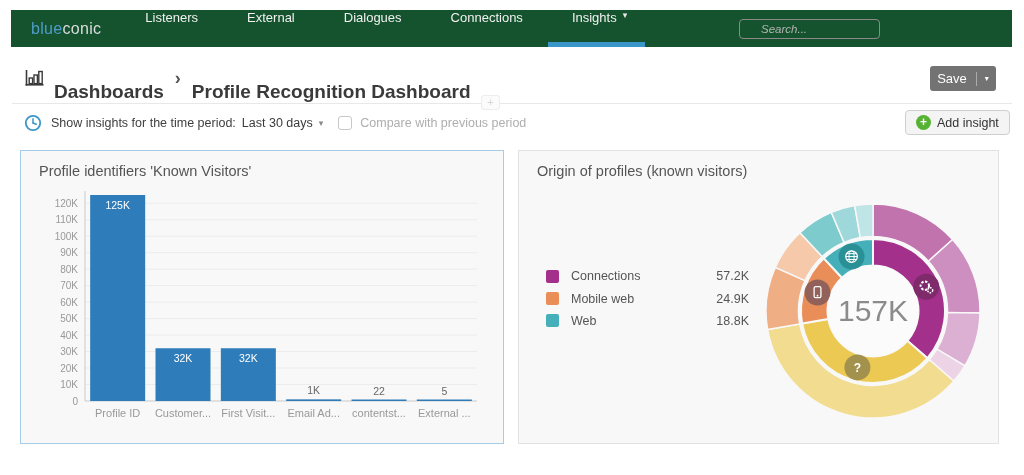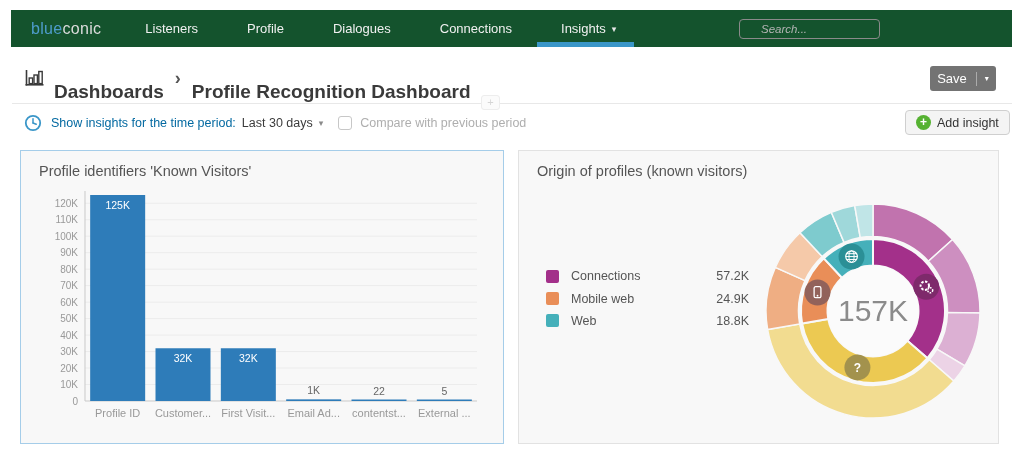--- a/index.html
+++ b/index.html
@@ -11,21 +11,21 @@
   
   .nav {
     position:absolute; left:11px; top:10px; width:1001px; height:37px;
     background:#14532d; display:flex; align-items:center;
   }
   .logo { margin-left:20px; font-size:16px; letter-spacing:.3px; white-space:nowrap; }
   .logo .p1 { color:#4e9ccb; }
   .logo .p2 { color:#dcdcdc; }
   .nav-items { display:flex; margin-left:44px; height:100%; }
   .nav-item {
-    position:relative; display:flex; align-items:center; height:100%;
+    position:relative; display:flex; height:100%;
     margin-right:49px; color:#f1f1f1; font-size:13px; cursor:pointer; white-space:nowrap;
   }
   .nav-item .caret { font-size:9px; margin-left:6px; color:#e8e8e8; }
   .nav-item.active::after {
     content:""; position:absolute; left:-24px; right:-18px; bottom:0; height:5px;
     background:#3a96c8;
   }
   .search-box {
     position:absolute; left:728px; top:9px; width:141px; height:20px;
     background:transparent; border:1px solid #8a8a8a; border-radius:4px;
@@ -48,21 +48,21 @@
   .hdr-divider { position:absolute; left:12px; top:103px; width:1000px; height:1px; background:#e8e8e8; }
   .plus-handle {
     position:absolute; left:481px; top:95px; width:19px; height:15px;
     background:#fbfbfb; border:1px solid #ededed; border-radius:3px;
     color:#d5d5d5; font-size:11px; line-height:13px; text-align:center; cursor:pointer;
   }
 
   
   .filter-row { position:absolute; left:24px; top:111px; height:24px; display:flex; align-items:center; font-size:12.5px; }
   .clock { margin-right:9px; display:flex; }
-  .filter-label { color:#0369a1; }
+  .filter-label { color:#404040; }
   .period { color:#3b3b3b; margin-left:6px; cursor:pointer;text-align:right; }
   .period-caret { color:#8a8a8a; font-size:9px; margin-left:6px; cursor:pointer; }
   .checkbox {
     width:14px; height:14px; border:1px solid #c7c7c7; border-radius:3px;
     background:#ffffff; margin-left:15px; cursor:pointer; flex:0 0 auto;
   }
   .compare-label { color:#aeaeae; margin-left:8px; }
   .add-insight {
     position:absolute; left:905px; top:110px; height:25px; padding:0 10px;
     background:#f4f4f4; border:1px solid #cfcfcf; border-radius:4px;
@@ -93,21 +93,21 @@
 
 <div class="nav">
   <div class="logo">
     <span class="p1">blue</span><span class="p2">conic</span>
   </div>
   <div class="nav-items">
     <div class="nav-item">
         <span>Listeners</span>
       </div>
     <div class="nav-item">
-        <span>Profile</span>
+        <span>External</span>
       </div>
     <div class="nav-item">
         <span>Dialogues</span>
       </div>
     <div class="nav-item">
         <span>Connections</span>
       </div>
     <div class="nav-item active">
       <span>Insights</span>
       <span class="caret">▾</span>

